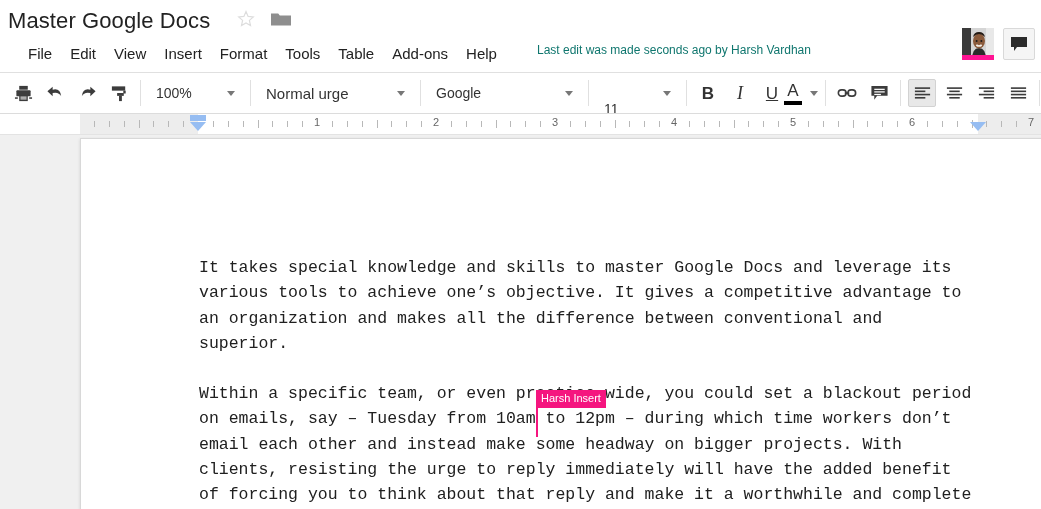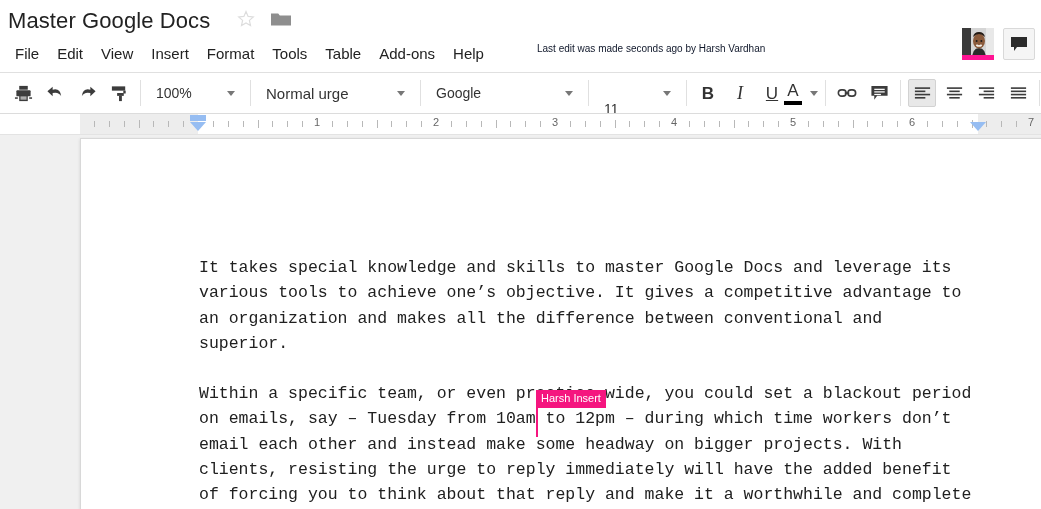--- a/index.html
+++ b/index.html
@@ -39,38 +39,38 @@
     display: block;
   }
   .folder-icon {
     margin-left: 14px;
     display: block;
   }
 
   .menu-row {
     display: flex;
     align-items: center;
-    padding-left: 6px;
+    padding-left: 19px;
     height: 30px;
     position: relative;
   }
   .menu-item {
     font-size: 15px;
     color: #222222;
     padding: 3px 9px;
     cursor: default;
     white-space: nowrap;
   }
 
   .edit-status {
     position: absolute;
     left: 537px;
     top: 5px;
-    font-size: 10px;
-    color: #0f172a;
+    font-size: 12px;
+    color: #0f766e;
     white-space: nowrap;
   }
 
   .header-right {
     position: absolute;
     right: 6px;
     top: 28px;
     display: flex;
     align-items: flex-start;
   }

